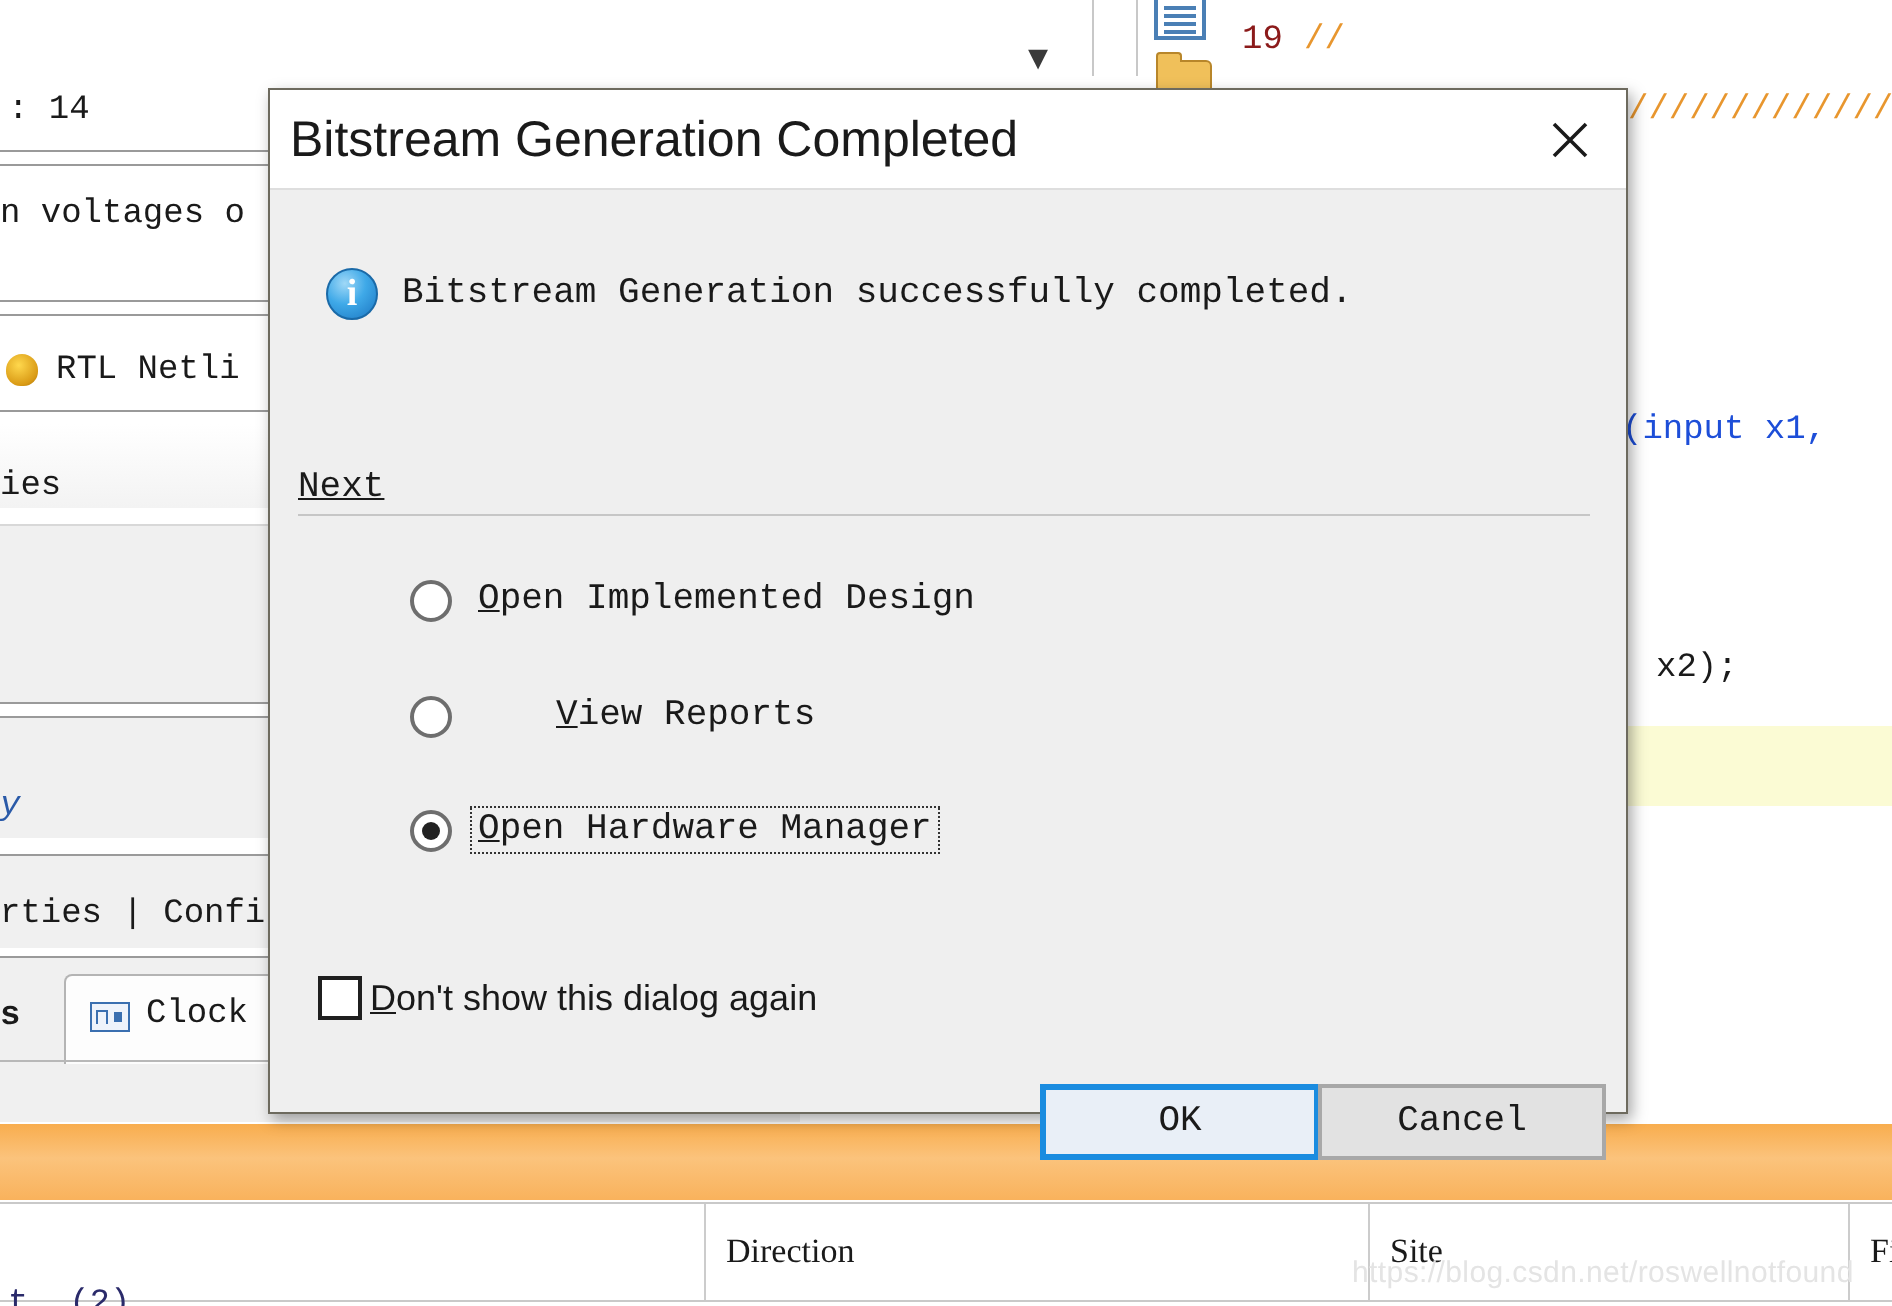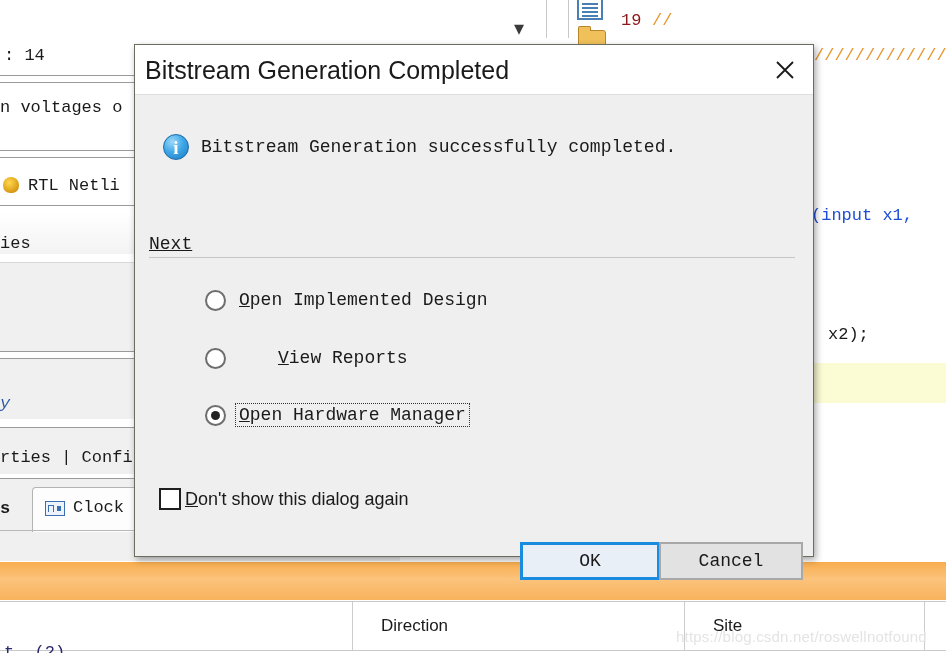--- a/index.html
+++ b/index.html
@@ -151,25 +151,25 @@
     background: #ffffff;
     border-top: 1px solid #c9c9c9;
     border-bottom: 1px solid #c9c9c9;
   }
   .tbl-cell {
     position: absolute;
     top: 0;
     height: 100%;
     display: flex;
     align-items: center;
-    font-family: Liberation Sans, sans-serif;
+    font-family: Liberation Serif, serif;
     font-size: 17px;
     color: #1a1a1a;
     border-left: 1px solid #cccccc;
-    padding-left: 28px;
+    padding-left: 10px;
     box-sizing: border-box;
     white-space: nowrap;
     overflow: hidden;
   }
   .watermark {
     position: absolute;
     font-family: "Liberation Sans", sans-serif;
     font-size: 15px;
     color: #e4e4e4;
     white-space: nowrap;

